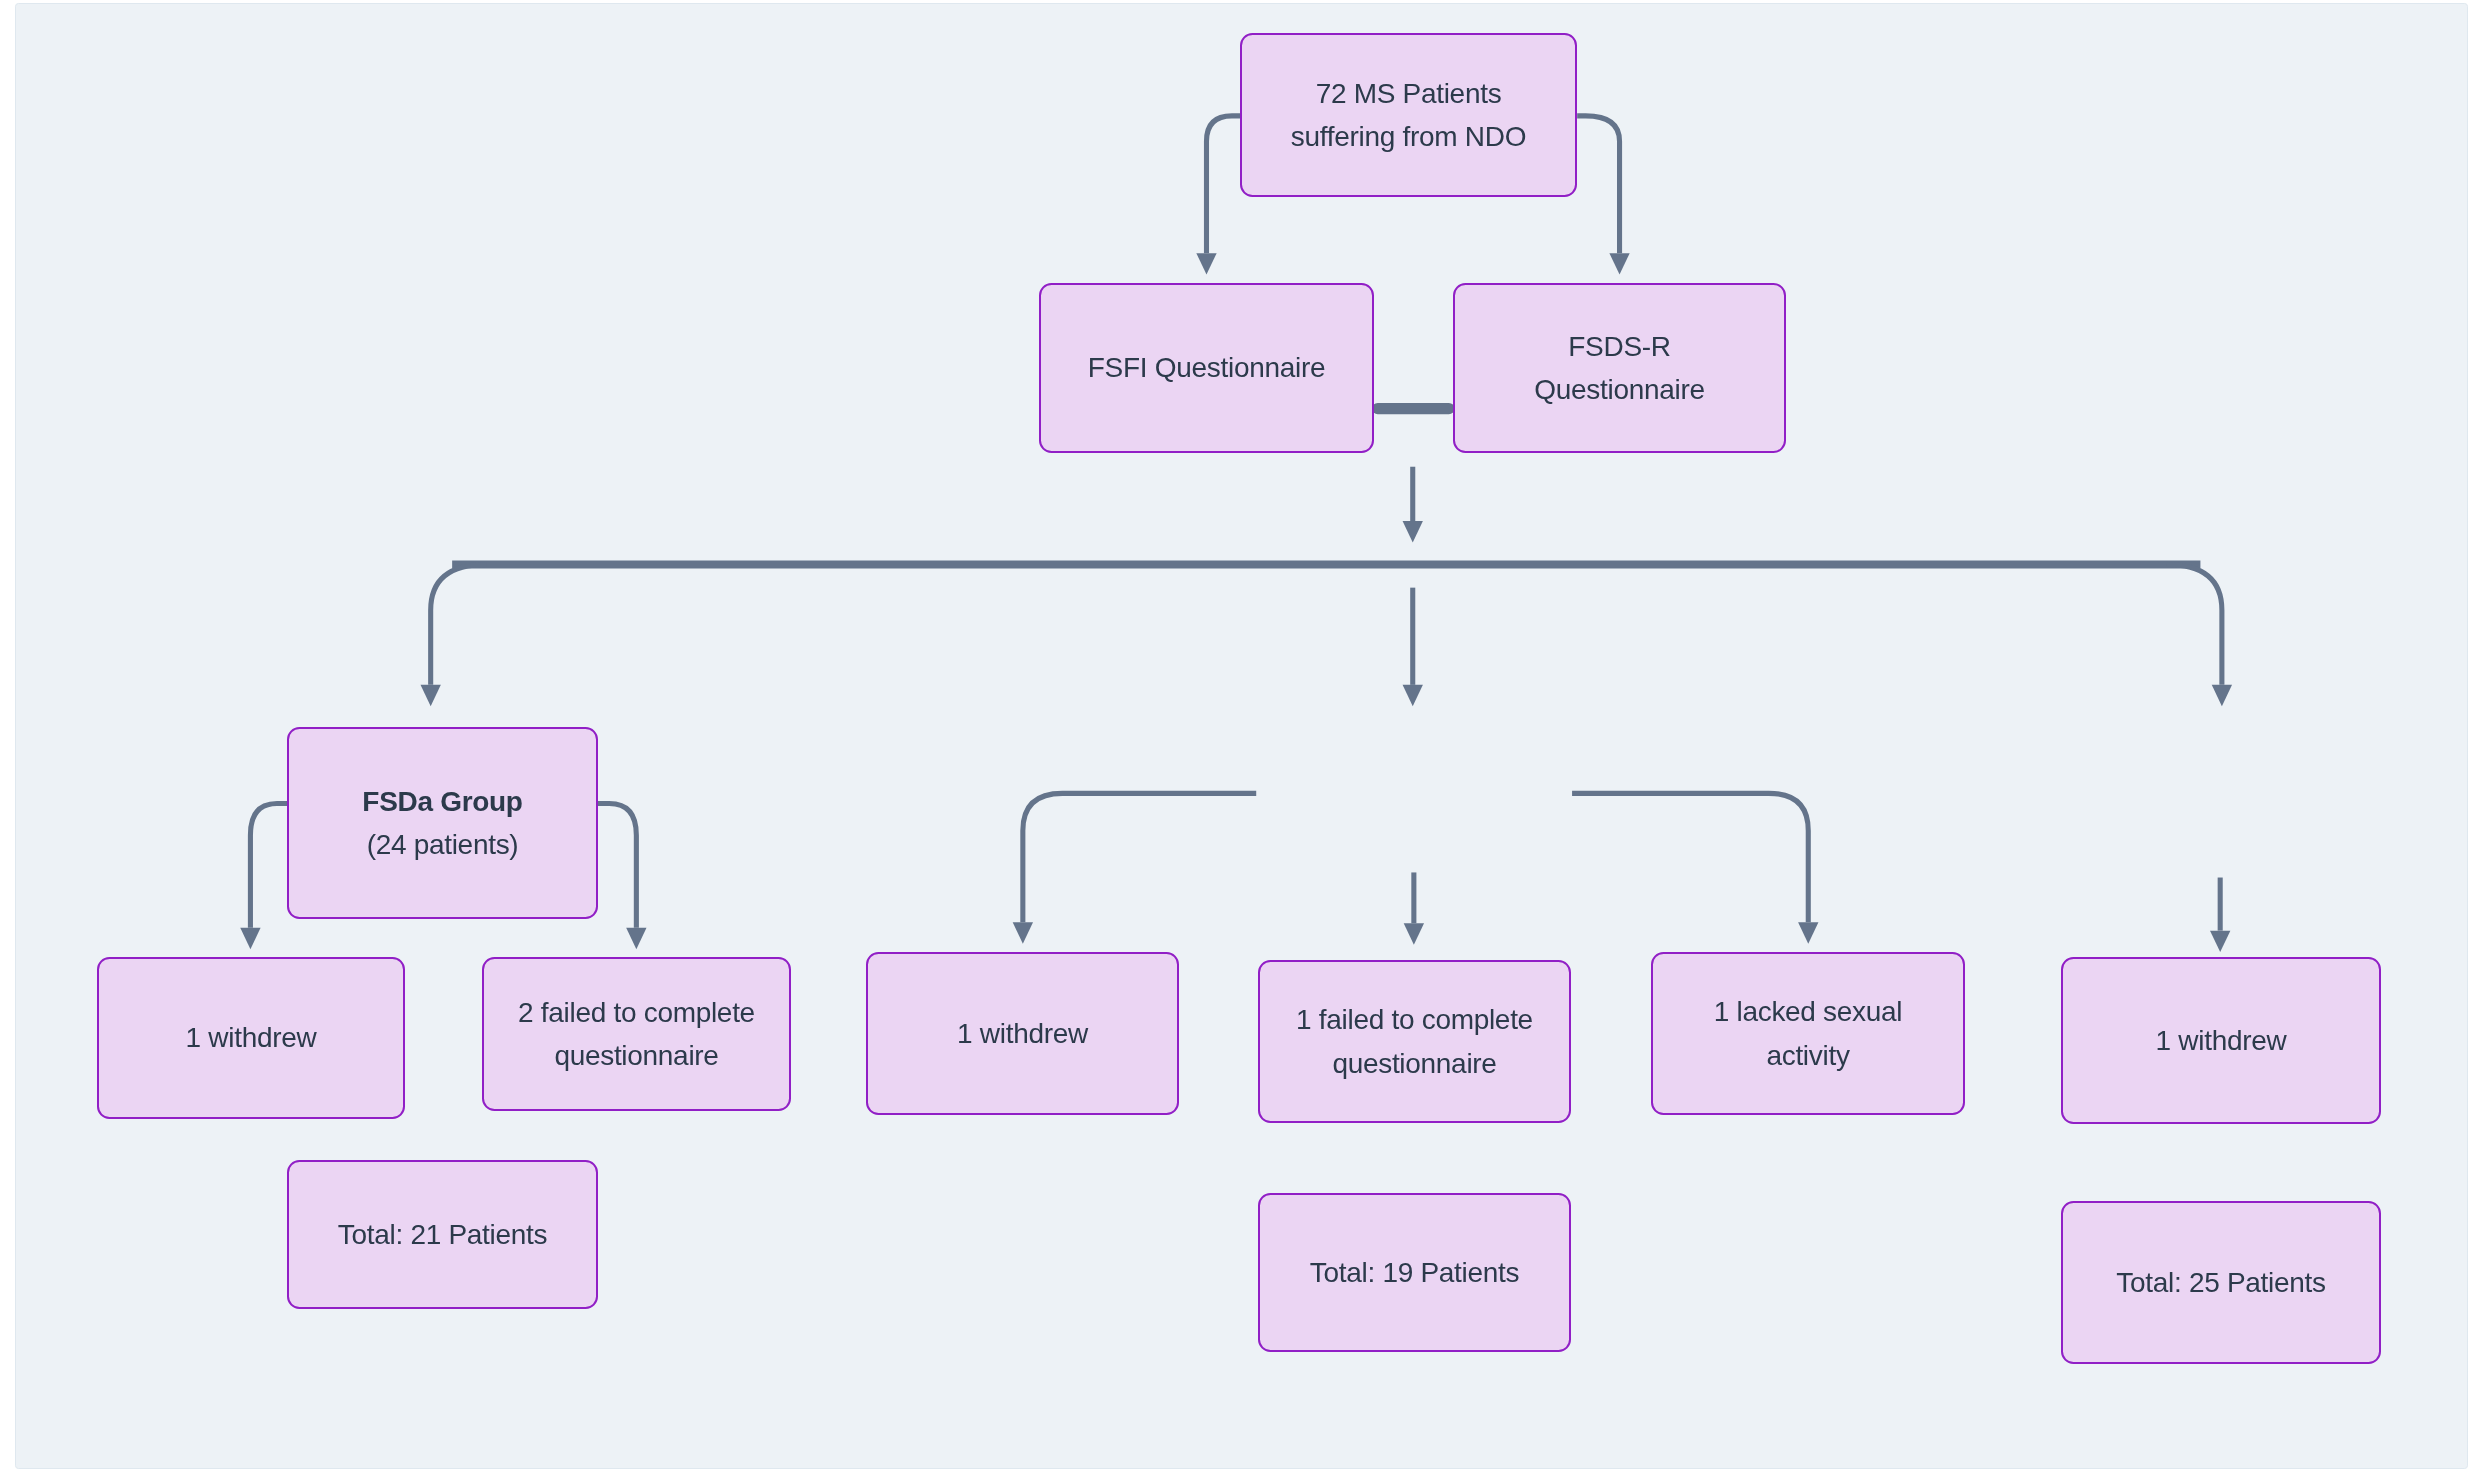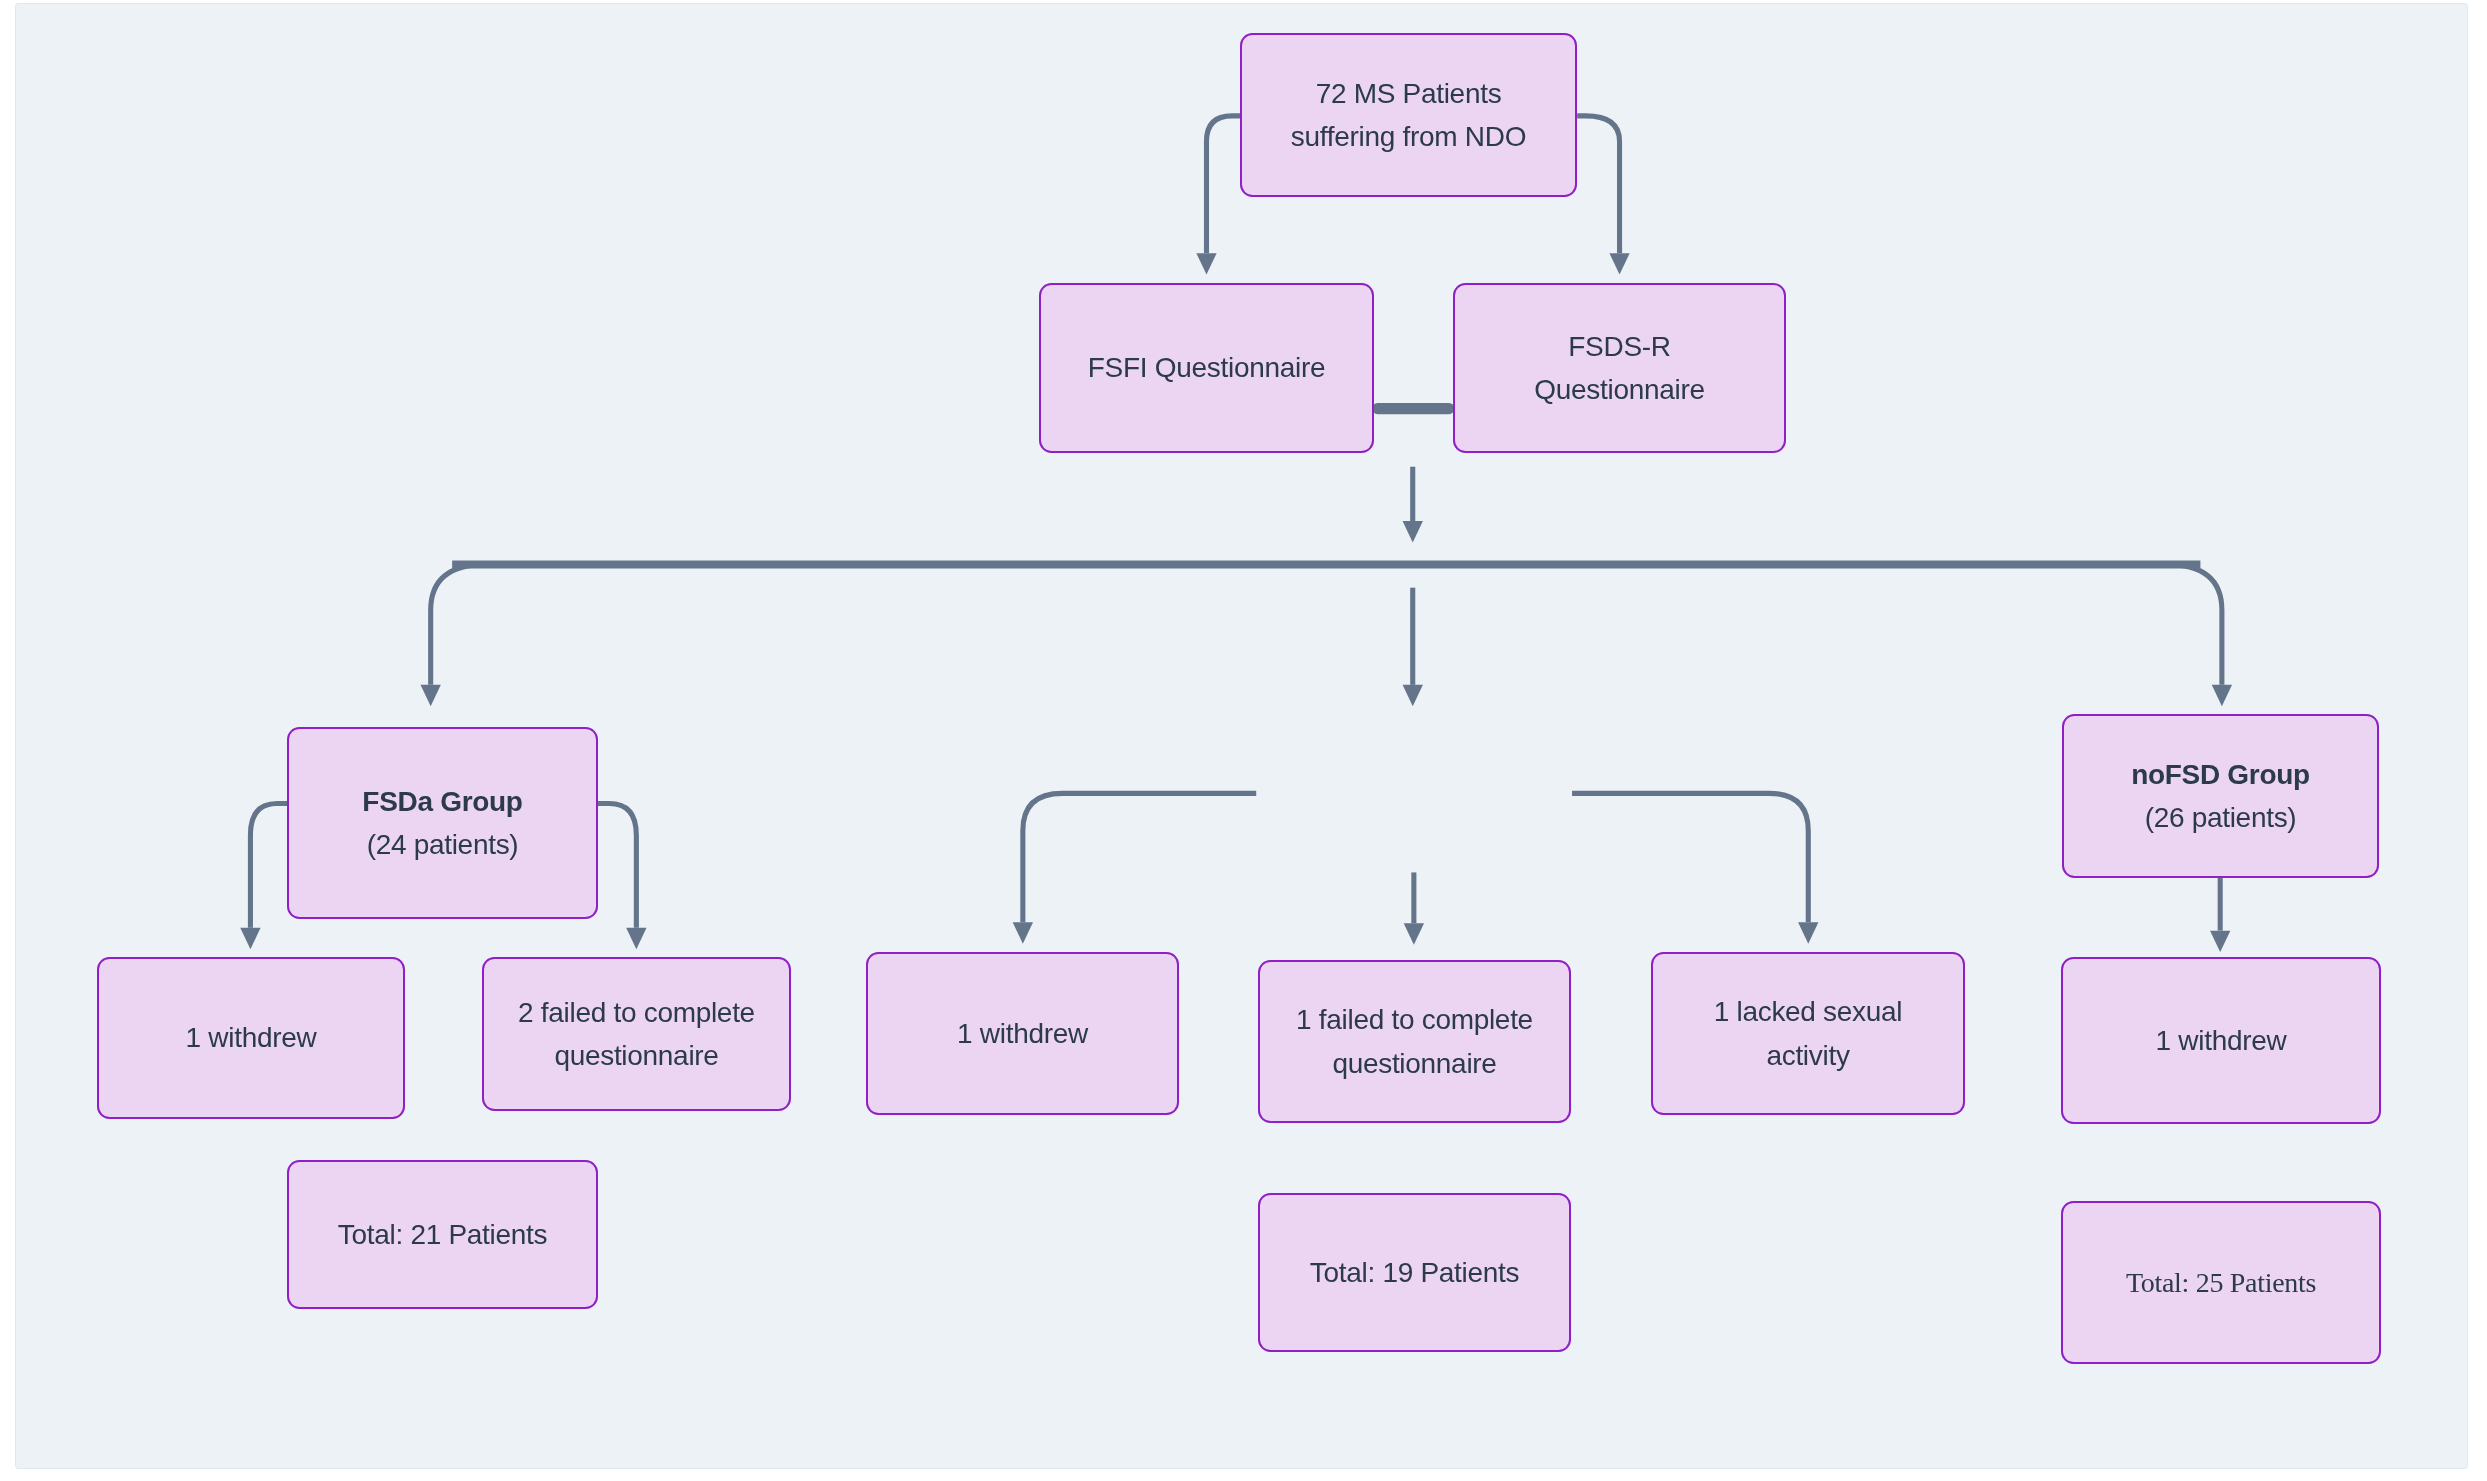--- a/index.html
+++ b/index.html
@@ -118,24 +118,20 @@
   </div>
   <div class="node" style="left:1453px; top:283px; width:333px; height:170px;">
     <span class="line">FSDS-R</span>
     <span class="line">Questionnaire</span>
   </div>
 
   <div class="node" style="left:287px; top:727px; width:311px; height:192px;">
     <span class="line bold">FSDa Group</span>
     <span class="line">(24 patients)</span>
   </div>
-  <div class="node" style="left:2062px; top:714px; width:317px; height:164px;">
-    <span class="line bold">noFSD Group</span>
-    <span class="line">(26 patients)</span>
-  </div>
 
   <div class="node" style="left:97px; top:957px; width:308px; height:162px;">
     <span class="line">1 withdrew</span>
   </div>
   <div class="node" style="left:482px; top:957px; width:309px; height:154px;">
     <span class="line">2 failed to complete</span>
     <span class="line">questionnaire</span>
   </div>
   <div class="node" style="left:866px; top:952px; width:313px; height:163px;">
     <span class="line">1 withdrew</span>
@@ -151,17 +147,17 @@
   <div class="node" style="left:2061px; top:957px; width:320px; height:167px;">
     <span class="line">1 withdrew</span>
   </div>
 
   <div class="node" style="left:287px; top:1160px; width:311px; height:149px;">
     <span class="line">Total: 21 Patients</span>
   </div>
   <div class="node" style="left:1258px; top:1193px; width:313px; height:159px;">
     <span class="line">Total: 19 Patients</span>
   </div>
-  <div class="node" style="left:2061px; top:1201px; width:320px; height:163px;font-family:Liberation Serif, serif;">
+  <div class="node" style="left:2061px; top:1201px; width:320px; height:163px;">
     <span class="line">Total: 25 Patients</span>
   </div>
 </div>
 
 
 </body></html>

